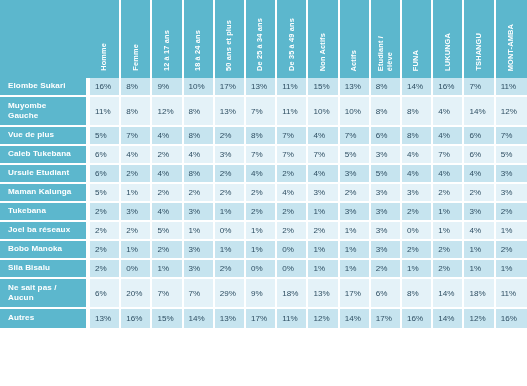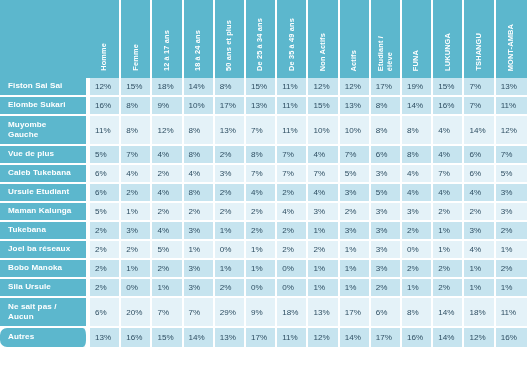--- a/index.html
+++ b/index.html
@@ -57,21 +57,21 @@
     font-size: 8.1px;
     font-weight: bold;
     letter-spacing: 0.1px;
     line-height: 10.5px;
     padding: 3px 4px 3px 8px;
     border-bottom: 2px solid #ffffff;
     border-right: 4px solid #ffffff;
     vertical-align: middle;
     white-space: pre-line;
   }
-  tbody tr:last-child td.rowlabel { border-bottom: 0; border-radius: 7px; }
+  tbody tr:last-child td.rowlabel { border-bottom: 0; }
   
   td.cell {
     font-size: 8.1px;
     color: #2f4f63;
     padding: 3px 0 3px 5px;
     text-align: left;
     vertical-align: middle;
     border-right: 2px solid #ffffff;
     border-bottom: 2px solid #ffffff;
   }
@@ -102,37 +102,20 @@
         <th class="colhead"><span class="vtext">Etudiant /
 élève</span></th>
         <th class="colhead"><span class="vtext">FUNA</span></th>
         <th class="colhead"><span class="vtext">LUKUNGA</span></th>
         <th class="colhead"><span class="vtext">TSHANGU</span></th>
         <th class="colhead"><span class="vtext">MONT-AMBA</span></th>
       </tr>
   </thead>
   <tbody>
       <tr class="band-dark">
-        <td class="rowlabel">Fiston Sai Sai</td>
-        <td class="cell">12%</td>
-        <td class="cell">15%</td>
-        <td class="cell">18%</td>
-        <td class="cell">14%</td>
-        <td class="cell">8%</td>
-        <td class="cell">15%</td>
-        <td class="cell">11%</td>
-        <td class="cell">12%</td>
-        <td class="cell">12%</td>
-        <td class="cell">17%</td>
-        <td class="cell">19%</td>
-        <td class="cell">15%</td>
-        <td class="cell">7%</td>
-        <td class="cell">13%</td>
-      </tr>
-      <tr class="band-dark">
         <td class="rowlabel">Elombe Sukari</td>
         <td class="cell">16%</td>
         <td class="cell">8%</td>
         <td class="cell">9%</td>
         <td class="cell">10%</td>
         <td class="cell">17%</td>
         <td class="cell">13%</td>
         <td class="cell">11%</td>
         <td class="cell">15%</td>
         <td class="cell">13%</td>
@@ -273,21 +256,21 @@
         <td class="cell">0%</td>
         <td class="cell">1%</td>
         <td class="cell">1%</td>
         <td class="cell">3%</td>
         <td class="cell">2%</td>
         <td class="cell">2%</td>
         <td class="cell">1%</td>
         <td class="cell">2%</td>
       </tr>
       <tr class="band-dark">
-        <td class="rowlabel">Sila Ursule</td>
+        <td class="rowlabel">Sila Bisalu</td>
         <td class="cell">2%</td>
         <td class="cell">0%</td>
         <td class="cell">1%</td>
         <td class="cell">3%</td>
         <td class="cell">2%</td>
         <td class="cell">0%</td>
         <td class="cell">0%</td>
         <td class="cell">1%</td>
         <td class="cell">1%</td>
         <td class="cell">2%</td>

